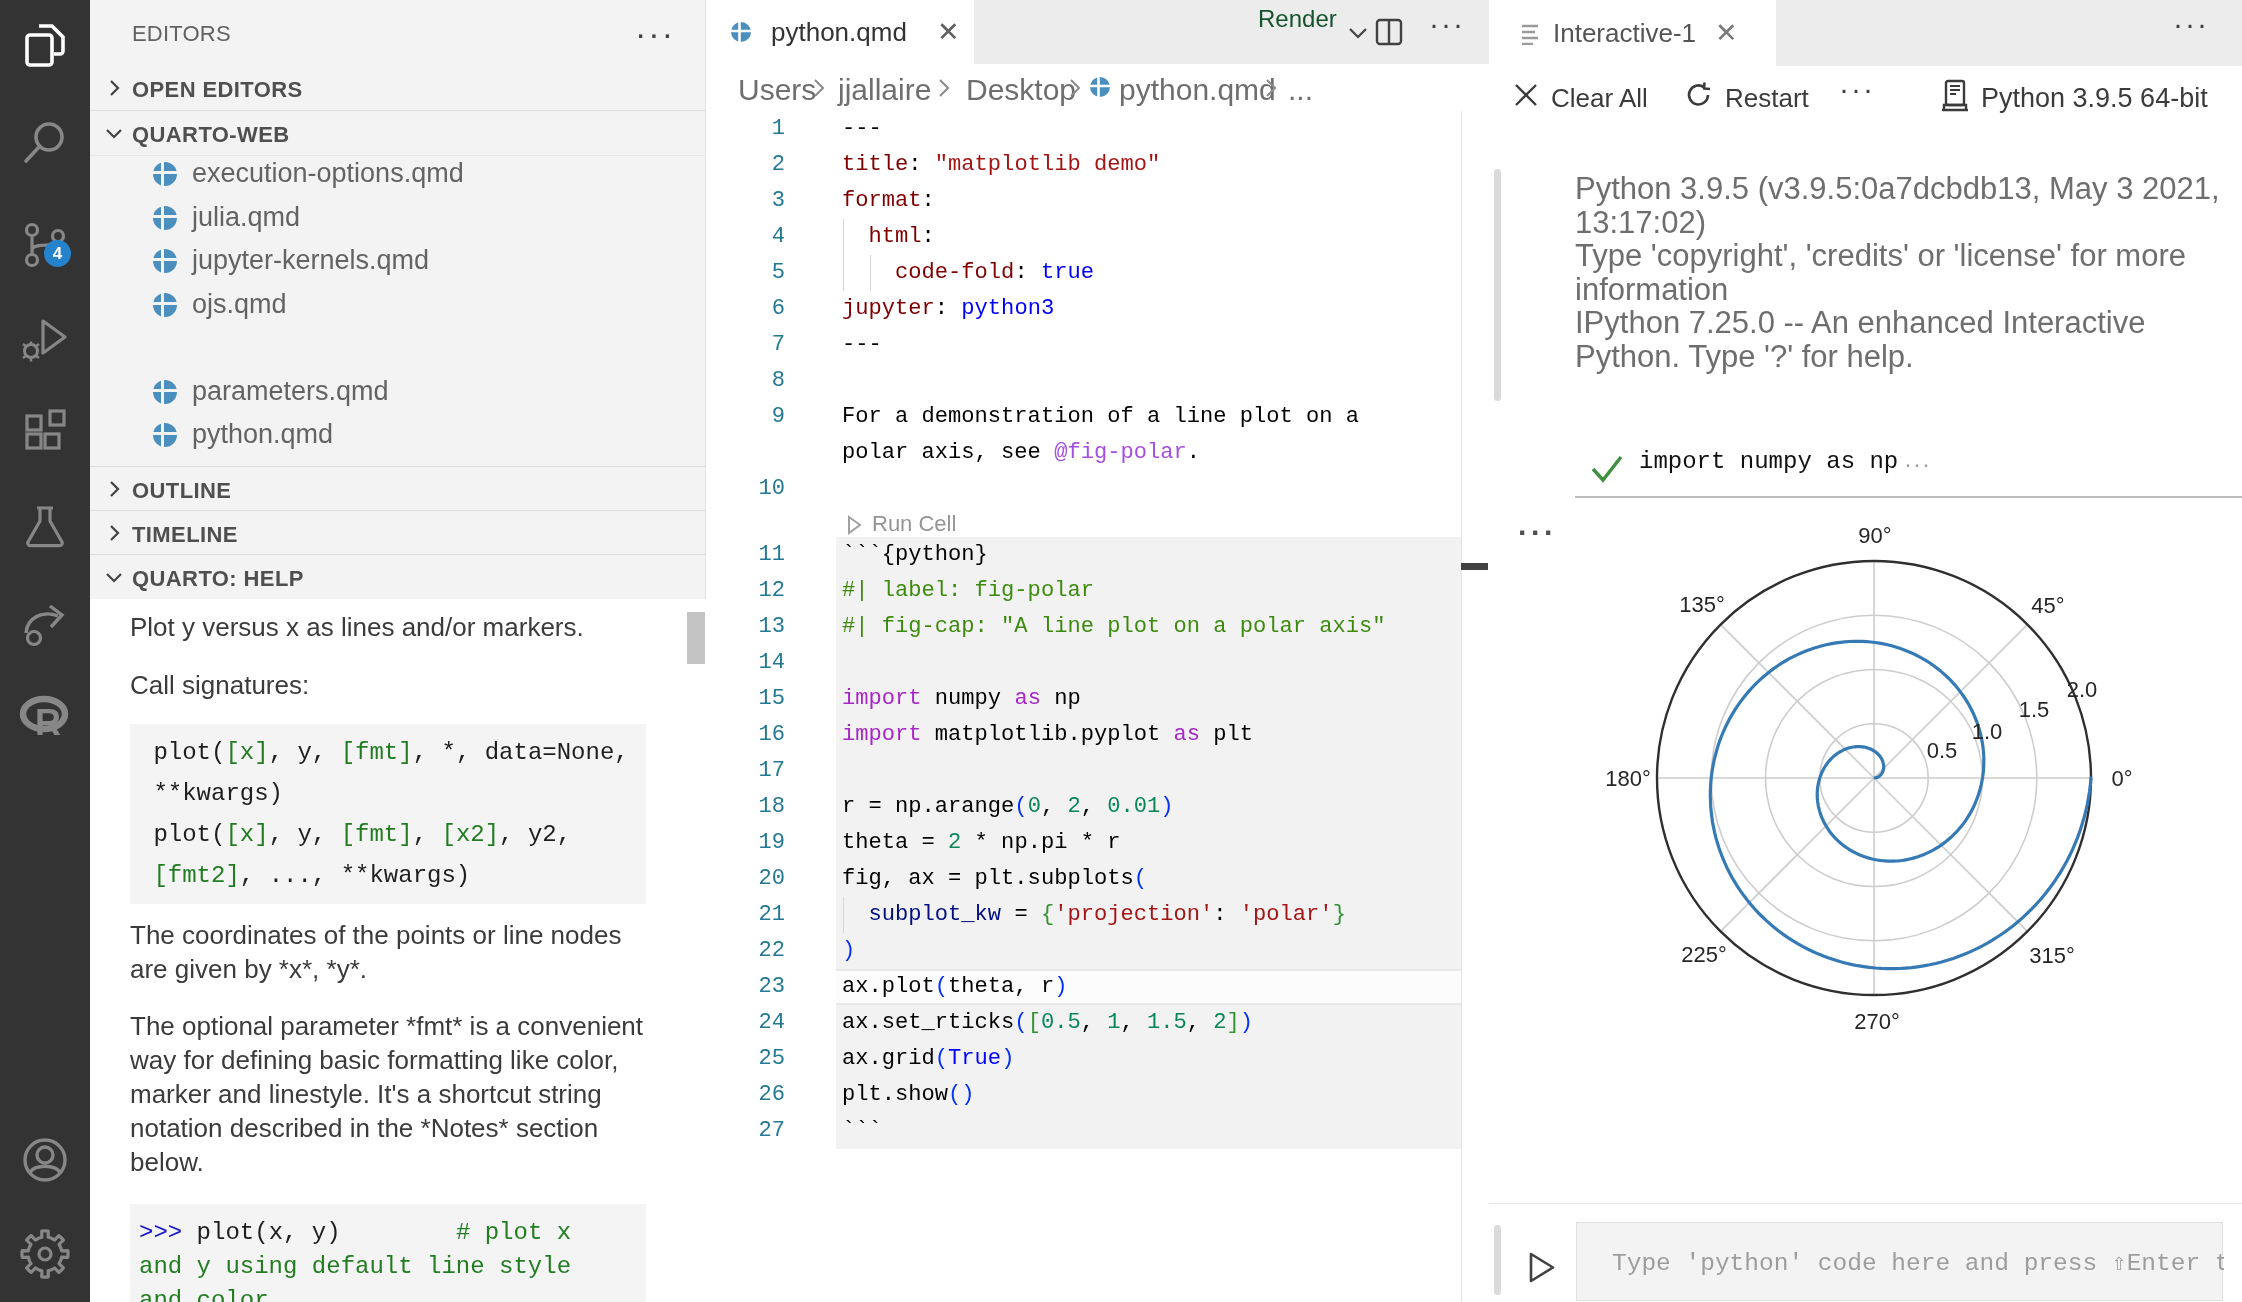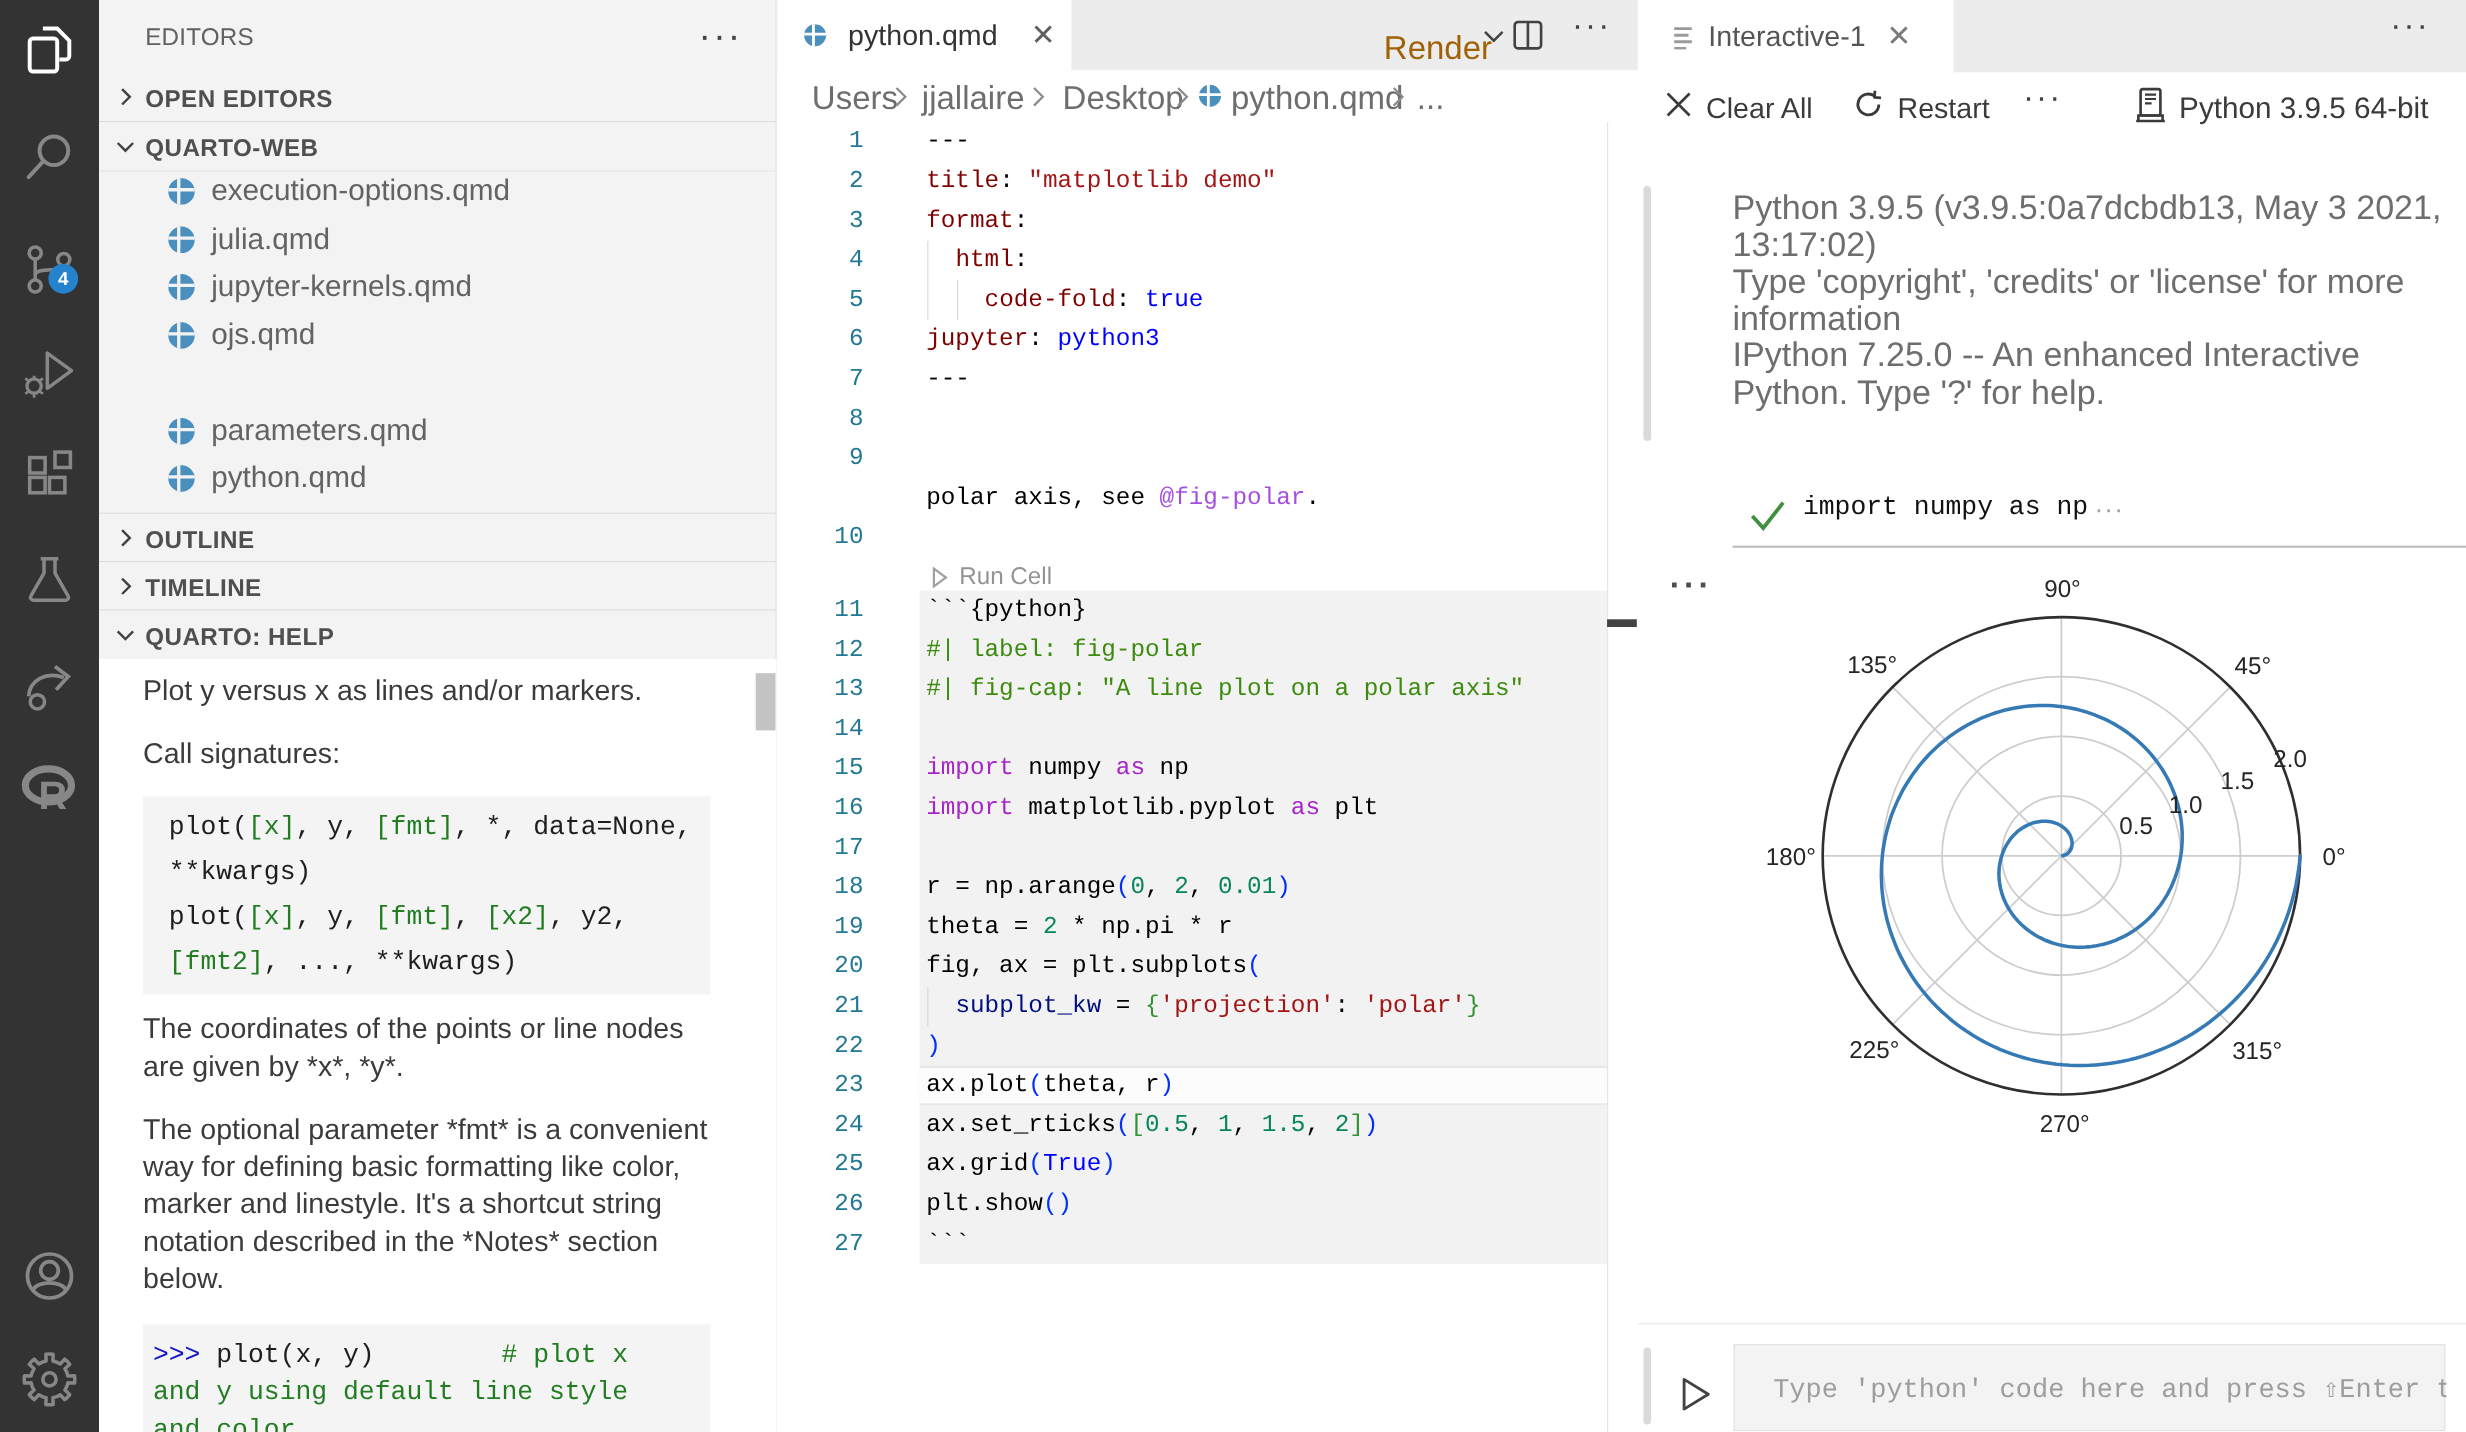--- a/index.html
+++ b/index.html
@@ -235,21 +235,21 @@
   <div id="editor">
     <div id="tabs">
       <div id="tab1">
         <svg style="position:absolute;left:24px;top:22px" width="22" height="22">
             <circle cx="10" cy="10" r="10" fill="#4b8fbf"></circle>
             <path d="M0 9 h20 M8.5 0 v20" stroke="#fff" stroke-width="2.6"></path>
           </svg>
         <span class="tname">python.qmd</span>
         <span class="tclose" style="left:230px;top:16px">✕</span>
       </div>
-      <span style="position:absolute;left:551px;top:28px;font-size:30px;color:#a16207">Render</span>
+      <span style="position:absolute;left:551px;top:5px;font-size:24px;color:#14532d">Render</span>
       <svg style="position:absolute;left:641px;top:25px" width="22" height="16">
           <path d="M2 12 l8 -8 8 8" fill="none" stroke="#424242" stroke-width="2.2" transform="rotate(180 10 8)"></path>
         </svg>
       <svg style="position:absolute;left:668px;top:18px" width="30" height="30">
           <rect x="2" y="2" width="24" height="24" rx="3" fill="none" stroke="#424242" stroke-width="2.4"></rect>
           <path d="M14 2 v24" stroke="#424242" stroke-width="2.4"></path>
         </svg>
       <span style="position:absolute;left:722px;top:7px;font-size:30px;letter-spacing:2px;color:#424242">···</span>
     </div>
     <div id="bread">
@@ -290,20 +290,21 @@
     <div class="ln" style="top:219px">4</div>
     <div class="cl" style="top:219px">  <span class="yk">html</span>:</div>
     <div class="ln" style="top:255px">5</div>
     <div class="cl" style="top:255px">    <span class="yk">code-fold</span>: <span class="kb">true</span></div>
     <div class="ln" style="top:291px">6</div>
     <div class="cl" style="top:291px"><span class="yk">jupyter</span>: <span class="kb">python3</span></div>
     <div class="ln" style="top:327px">7</div>
     <div class="cl" style="top:327px">---</div>
     <div class="ln" style="top:363px">8</div>
     <div class="ln" style="top:399px">9</div>
+    <div class="cl" style="top:399px">For a demonstration of a line plot on a</div>
     <div class="cl" style="top:435px">polar axis, see <span class="at">@fig-polar</span>.</div>
     <div class="ln" style="top:471px">10</div>
     <div id="runcell" style="top:511px">
           <svg style="position:absolute;left:0;top:3px" width="22" height="22">
             <path d="M6 3 L17 11 L6 19 Z" fill="none" stroke="#a0a0a0" stroke-width="2"></path>
           </svg>
           <span style="position:absolute;left:29px;top:0px;white-space:pre">Run Cell</span>
         </div>
     <div class="ln" style="top:537px">11</div>
     <div class="cl" style="top:537px">```{python}</div>

